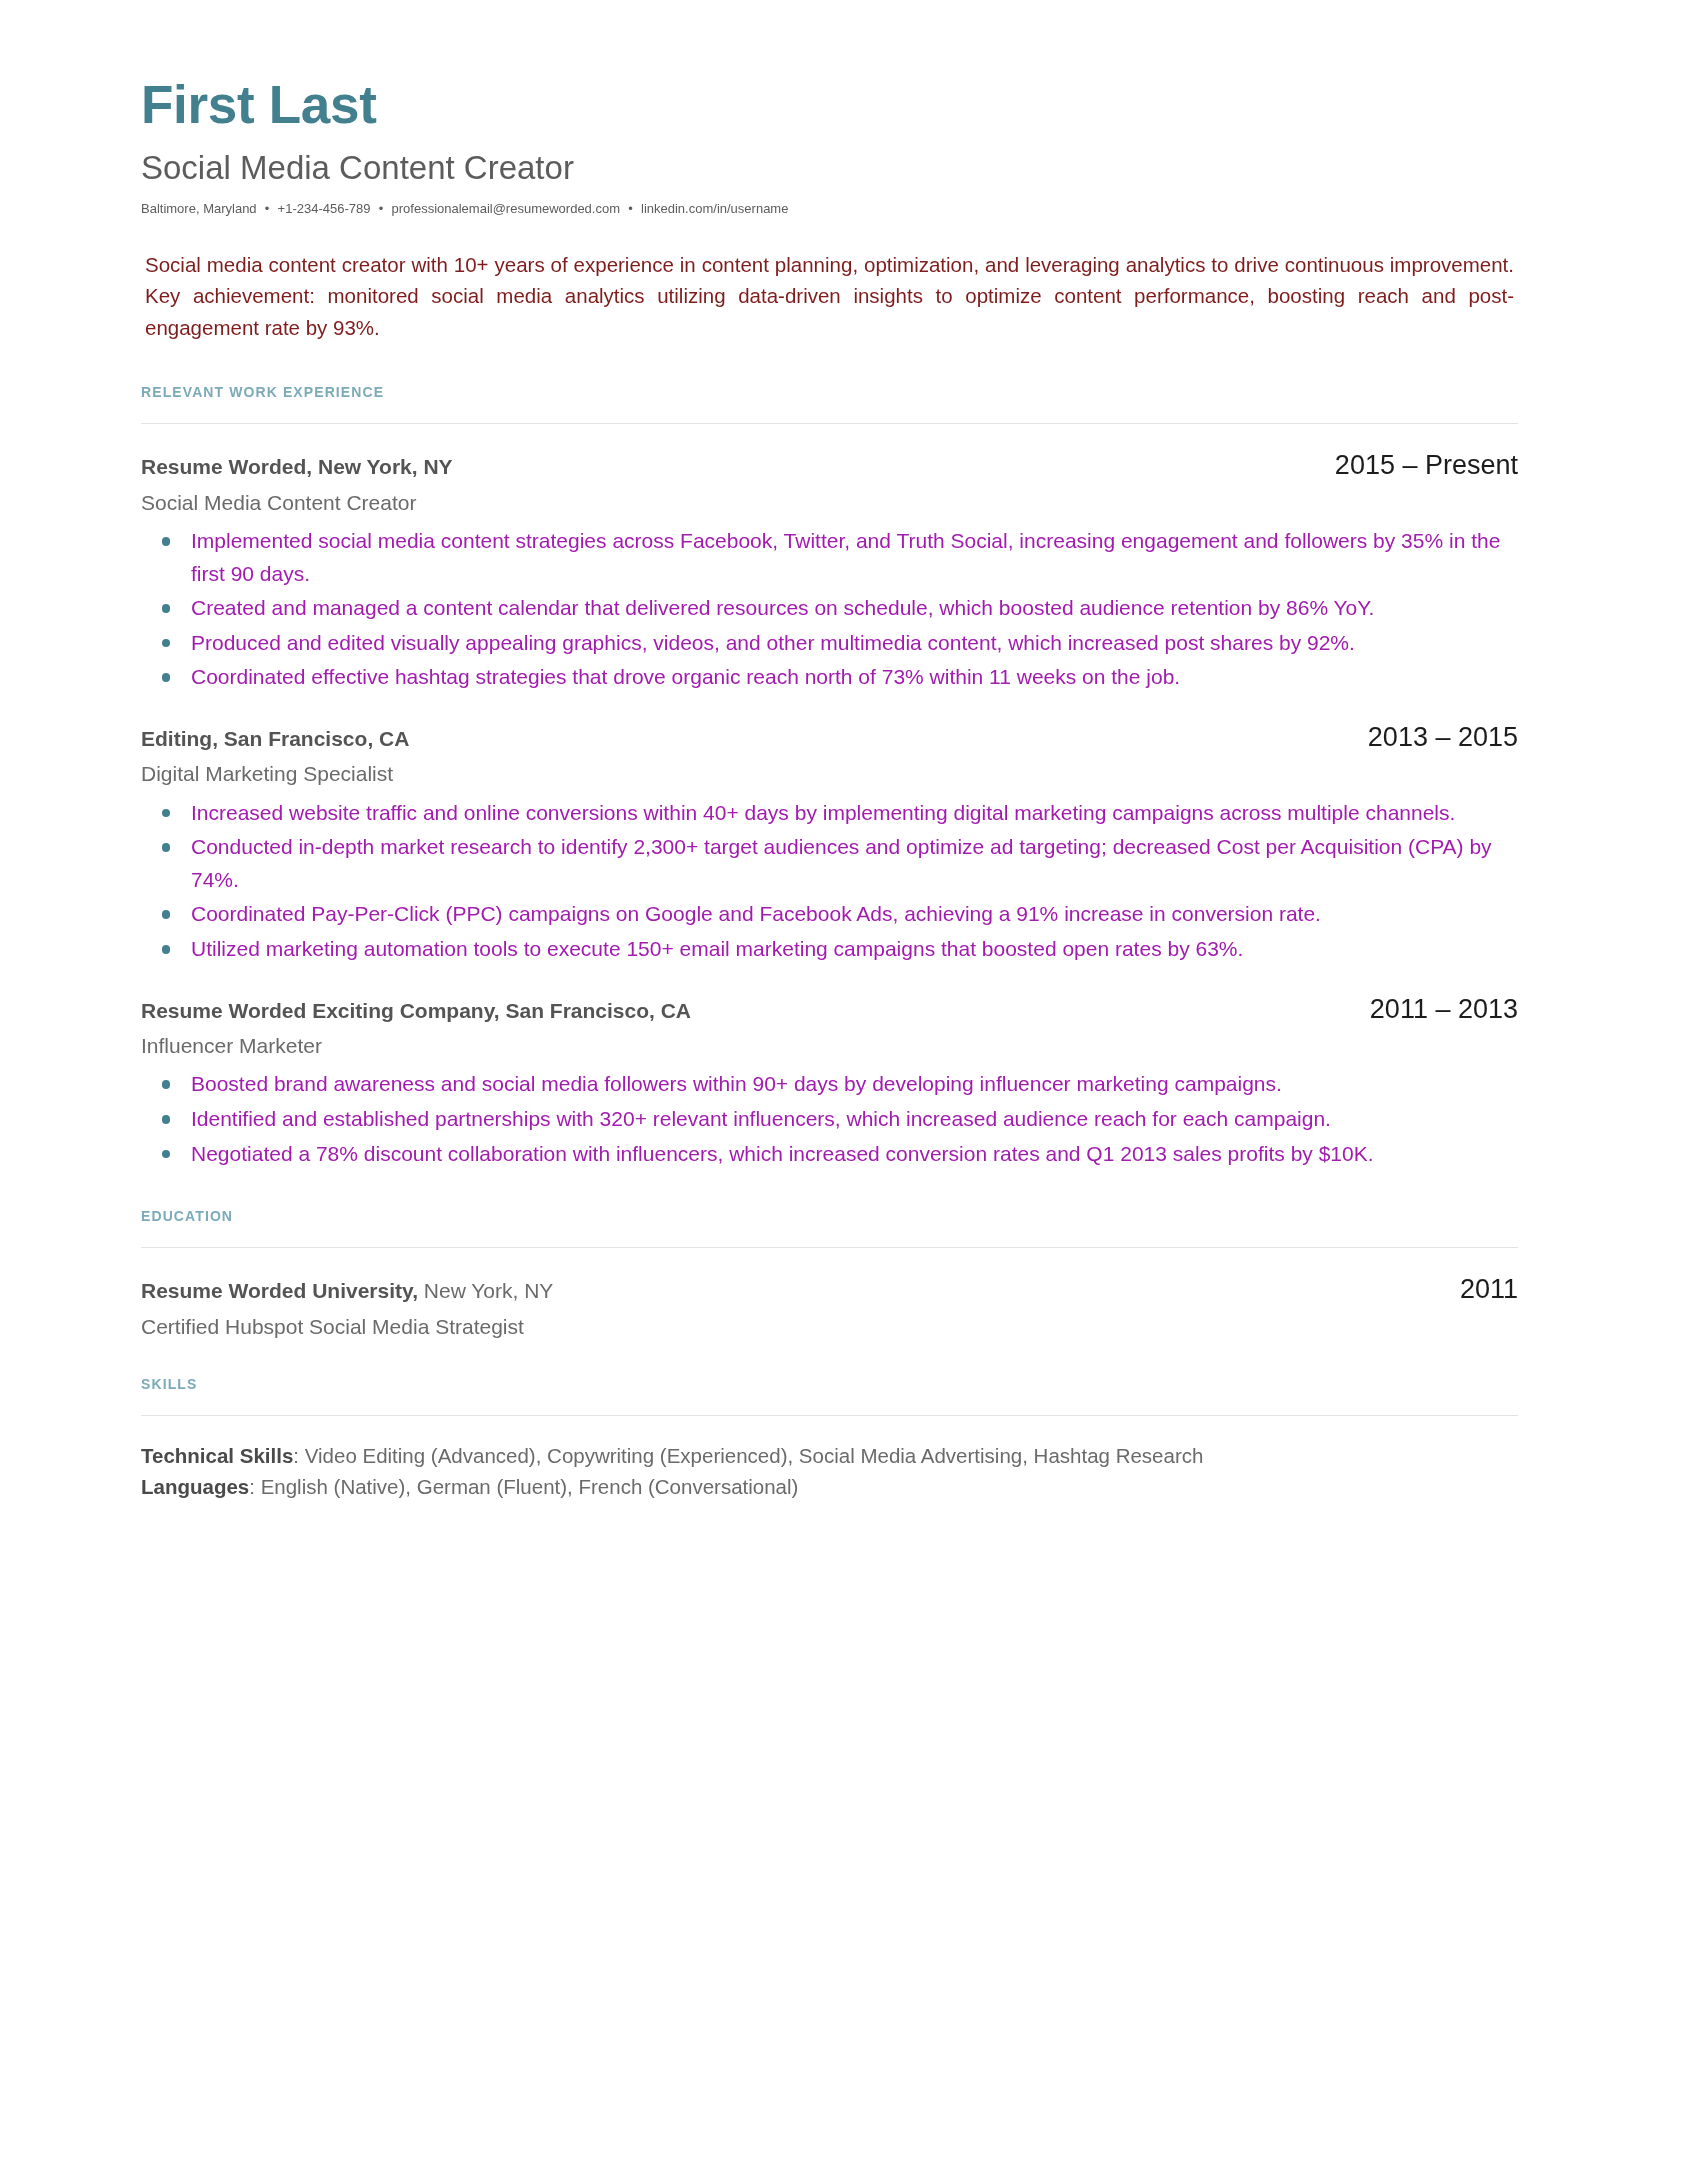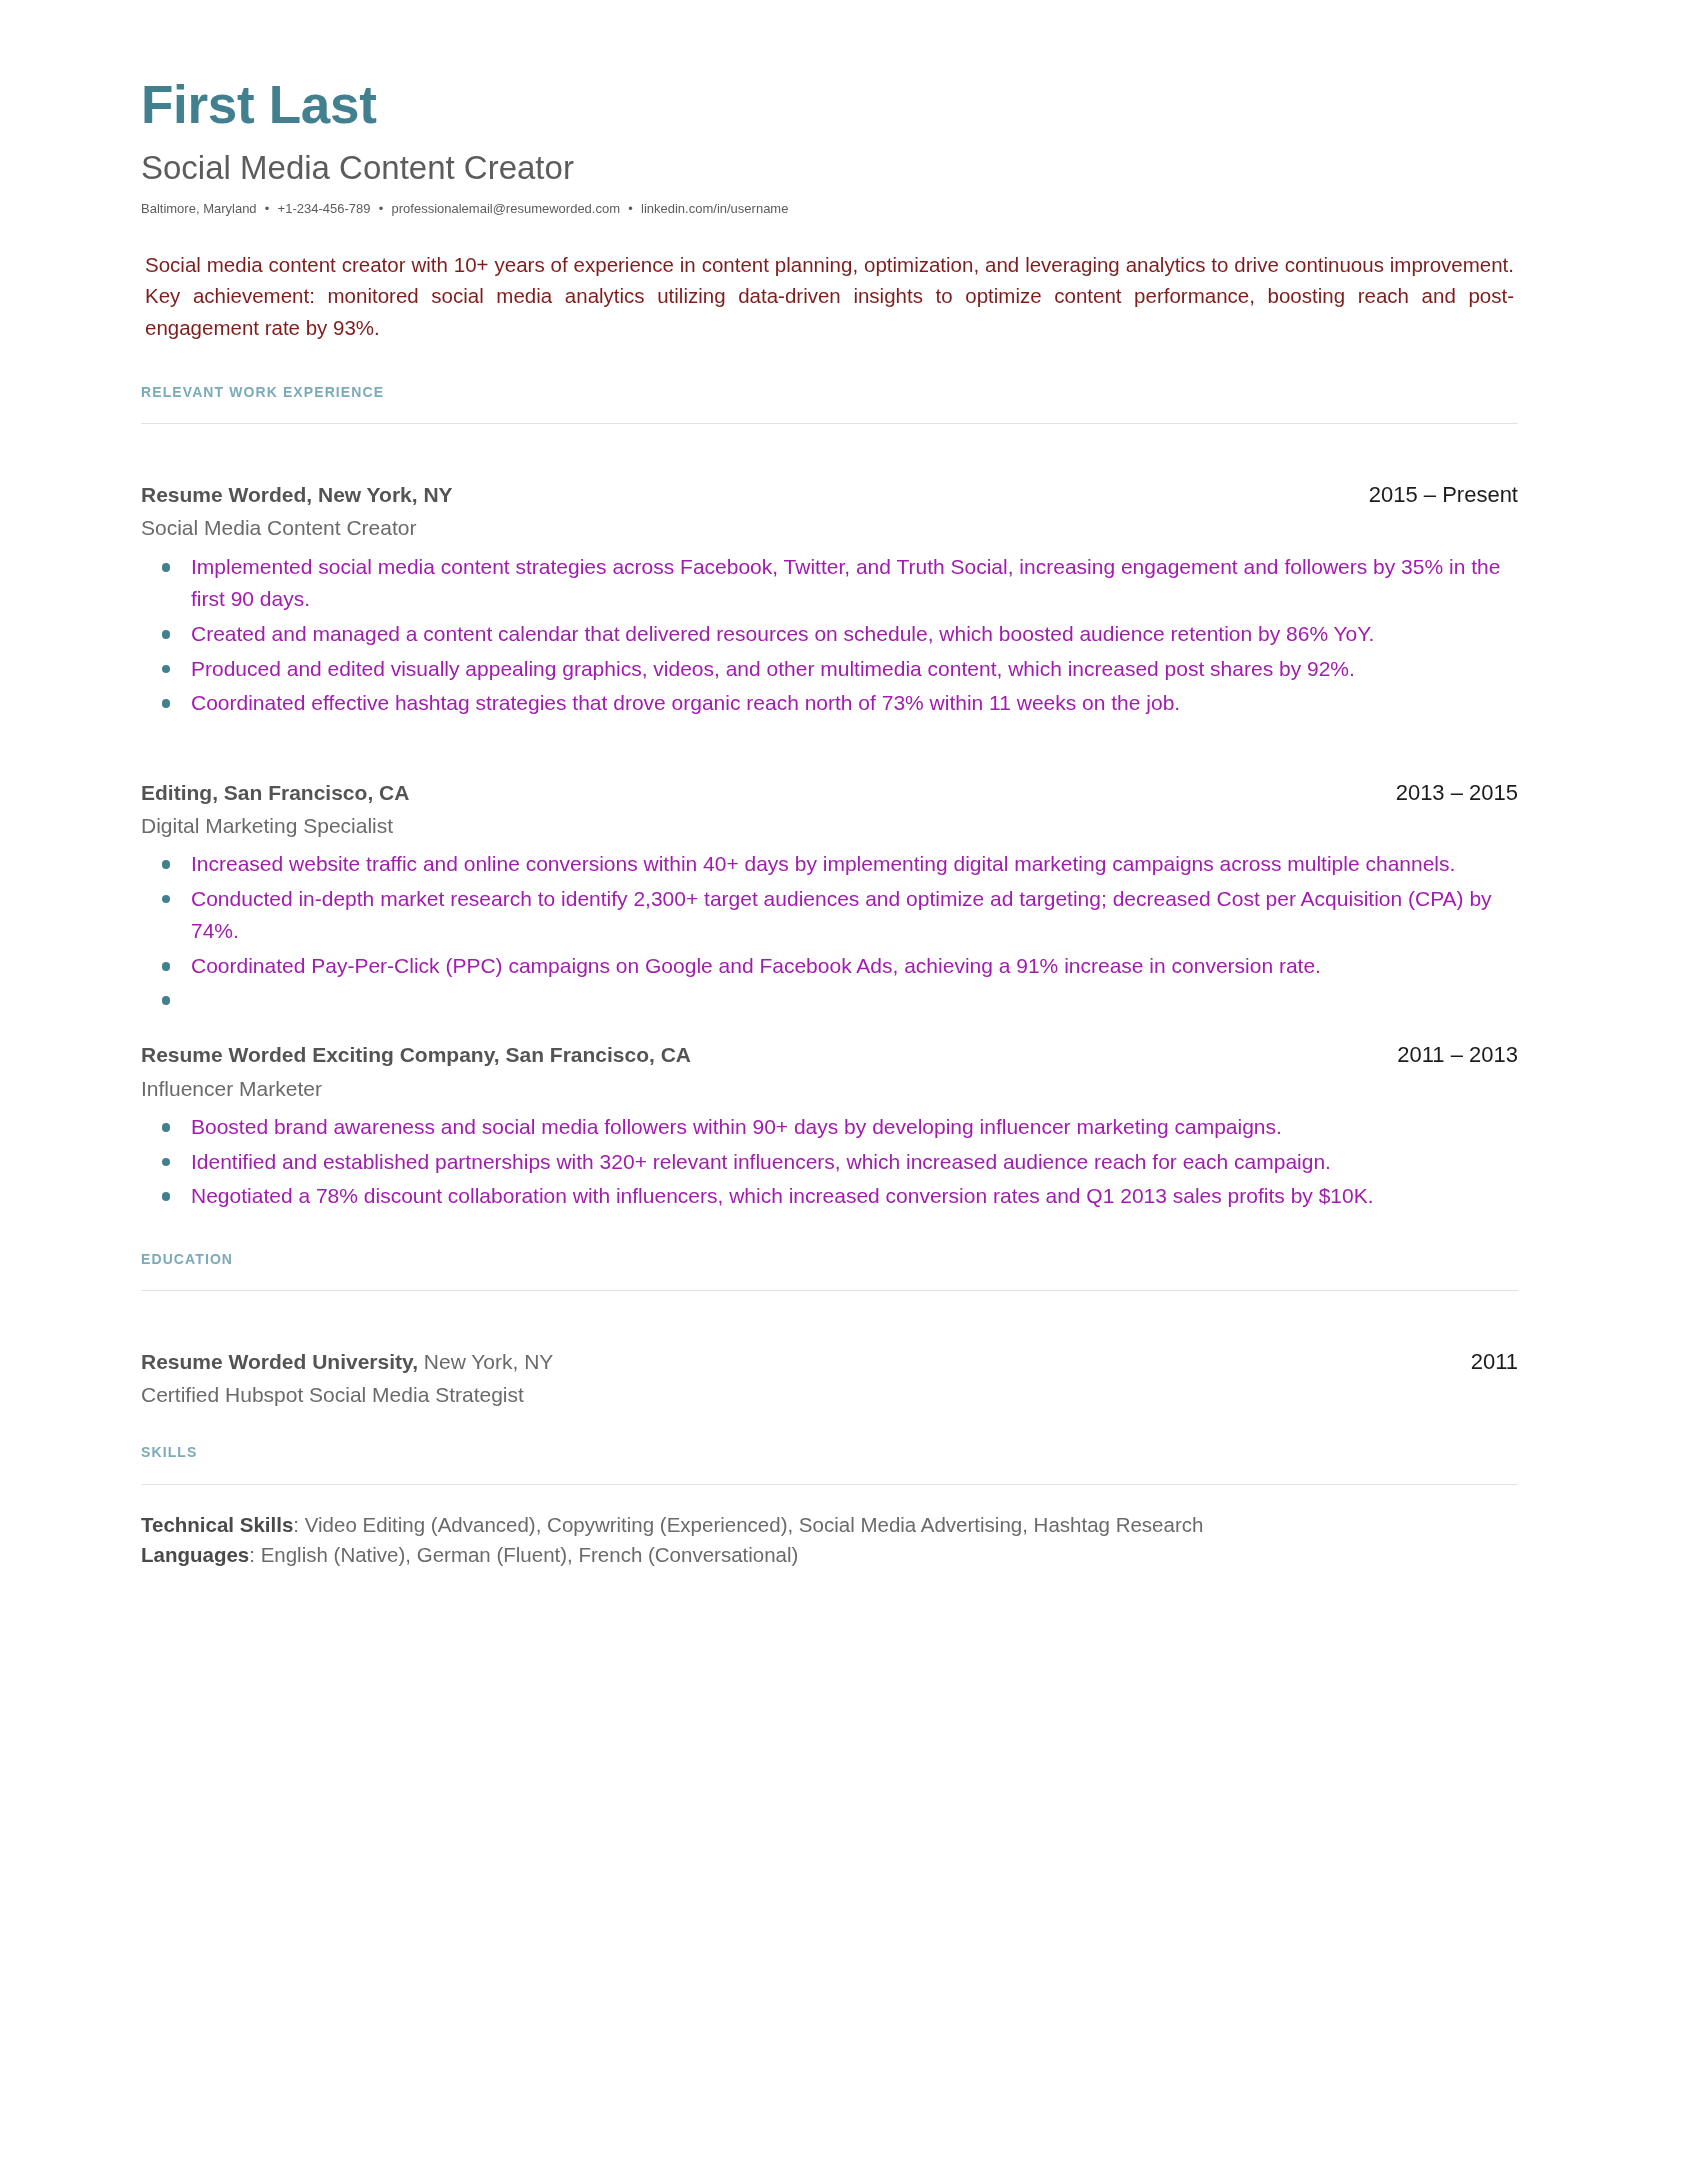--- a/index.html
+++ b/index.html
@@ -105,27 +105,26 @@
     font-size: 21px;
     font-weight: bold;
     color: #545454;
     line-height: 1.25;
   }
   .entry-org .light {
     font-weight: normal;
     color: #6a6a6a;
   }
   .entry-dates {
-    font-size: 22px;
+    font-size: 27px;
     font-weight: normal;
     color: #1c1c1c;
     white-space: nowrap;
     padding-left: 20px;
     line-height: 1.25;
-    margin-top: 32px;
   }
   .entry-role {
     font-size: 21px;
     font-weight: normal;
     color: #6a6a6a;
     padding-top: 6.6px;
     line-height: 1.25;
   }
 
   .bullets {
@@ -230,20 +229,21 @@
           <li class="bullet">
             <span class="bullet-dot"></span>
             <span>Conducted in-depth market research to identify 2,300+ target audiences and optimize ad targeting; decreased Cost per Acquisition (CPA) by 74%.</span>
           </li>
           <li class="bullet">
             <span class="bullet-dot"></span>
             <span>Coordinated Pay-Per-Click (PPC) campaigns on Google and Facebook Ads, achieving a 91% increase in conversion rate.</span>
           </li>
           <li class="bullet">
             <span class="bullet-dot"></span>
+            <span>Utilized marketing automation tools to execute 150+ email marketing campaigns that boosted open rates by 63%.</span>
           </li>
         </ul>
       </div>
 
       <div class="entry">
         <div class="entry-head">
           <div class="entry-org">Resume Worded Exciting Company, San Francisco, CA</div>
           <div class="entry-dates">2011 – 2013</div>
         </div>
         <div class="entry-role">Influencer Marketer</div>

